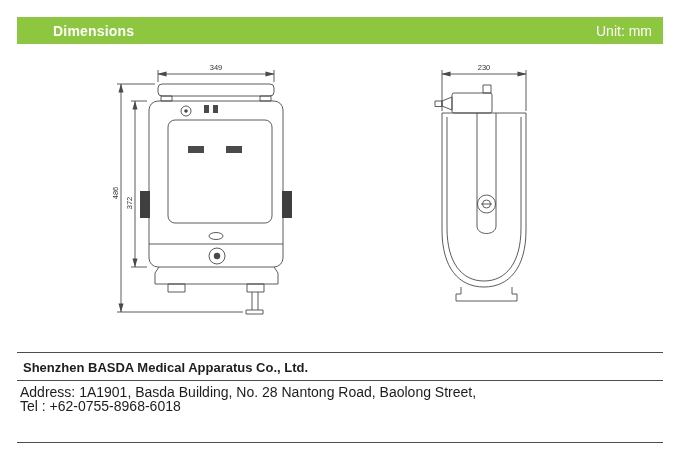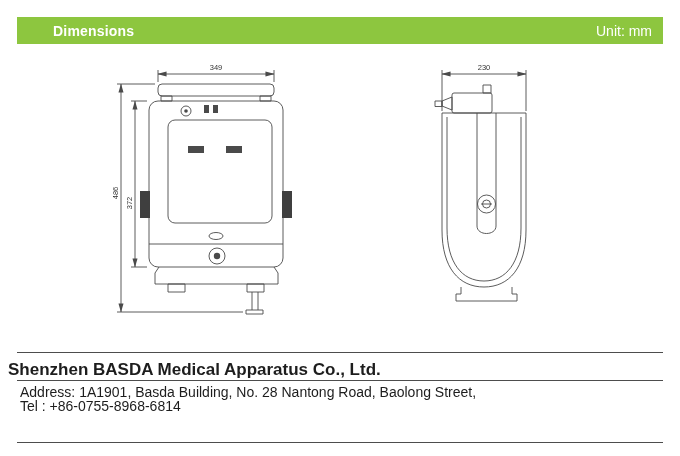--- a/index.html
+++ b/index.html
@@ -25,22 +25,22 @@
 
   .sep {
     position: absolute; left: 17px; width: 646px; height: 0;
     border-top: 1px solid #4d4d4d;
   }
   .sep-a { top: 352px; }
   .sep-b { top: 380px; }
   .sep-c { top: 442px; }
 
   .company-name {
-    position: absolute; left: 8px; top: 360px;
-    font-size: 17px; font-weight: bold; color: #1d1d1d;
+    position: absolute; left: 23px; top: 360px;
+    font-size: 13px; font-weight: bold; color: #1d1d1d;
   }
   .contact {
     position: absolute; left: 20px; top: 386px;
     font-size: 14px; color: #1d1d1d; line-height: 13.5px;
   }
 </style>
 </head>
 <body>
 
 <div class="header-bar">
@@ -154,16 +154,16 @@
 </svg>
 
 <div class="sep sep-a"></div>
 
 <div class="company-name">Shenzhen BASDA Medical Apparatus Co., Ltd.</div>
 
 <div class="sep sep-b"></div>
 
 <div class="contact">
   <div>Address: 1A1901, Basda Building, No. 28 Nantong Road, Baolong Street,</div>
-  <div>Tel : +86-0755-8968-6814</div>
+  <div>Tel : +62-0755-8968-6018</div>
 </div>
 
 <div class="sep sep-c"></div>
 
 </body></html>

